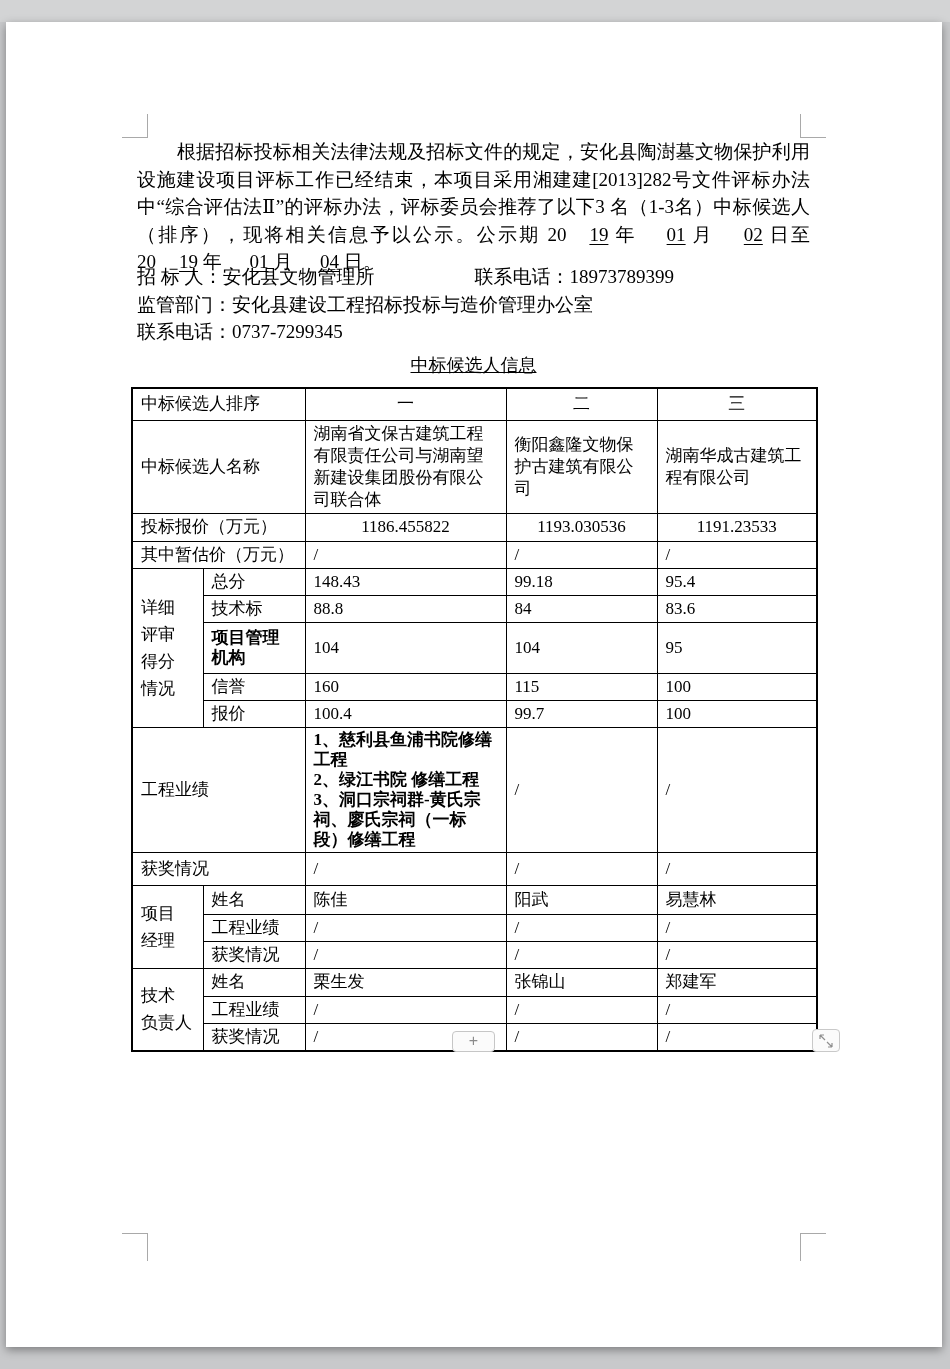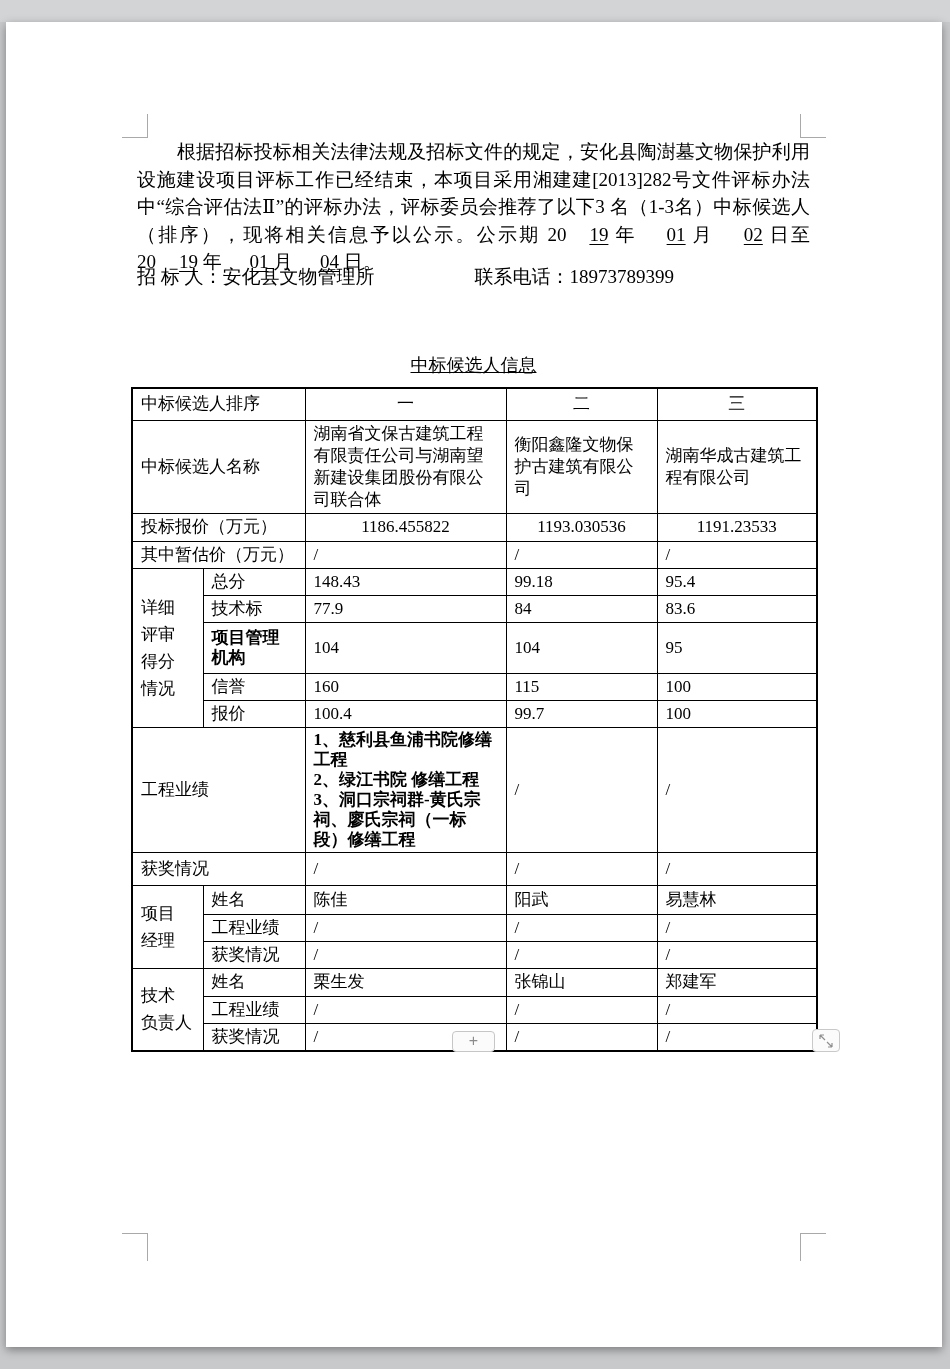--- a/index.html
+++ b/index.html
@@ -75,20 +75,22 @@
 
   <div class="crop tl"></div>
   <div class="crop tr"></div>
   <div class="crop bl"></div>
   <div class="crop br"></div>
 
   <div class="para"><span>根据招标投标相关法律法规及招标文件的规定，安化县陶澍墓文物保护利用设施建设项目评标工作已经结束，本项目采用湘建建[2013]282号文件评标办法中“综合评估法Ⅱ”的评标办法，评标委员会推荐了以下3 名（1-3名）中标候选人（排序），现将相关信息予以公示。公示期 20</span><u>19</u><span> 年 </span><u>01</u><span> 月 </span><u>02</u><span> 日至 20</span><u>19</u><span> 年 </span><u>01</u><span> 月 </span><u>04</u><span> 日。</span></div>
 
   <div class="contact">
     <div><span>招 标 人：安化县文物管理所</span><span class="gap"></span><span>联系电话：18973789399</span></div>
+    <div>监管部门：安化县建设工程招标投标与造价管理办公室</div>
+    <div>联系电话：0737-7299345</div>
   </div>
 
   <div class="doc-title">中标候选人信息</div>
 
   <table class="bid">
     <colgroup>
       <col style="width:71px">
         <col style="width:102px">
         <col style="width:201px">
         <col style="width:151px">
@@ -124,21 +126,21 @@
 评审
 得分
 情况</td>
       <td class="sublab">总分</td>
       <td>148.43</td>
       <td>99.18</td>
       <td>95.4</td>
     </tr>
     <tr class="h27">
       <td class="sublab">技术标</td>
-      <td>77.9</td>
+      <td>88.8</td>
       <td>84</td>
       <td>83.6</td>
     </tr>
     <tr class="h51">
       <td class="sublab pre">项目管理
 机构</td>
       <td>104</td>
       <td>104</td>
       <td>95</td>
     </tr>

